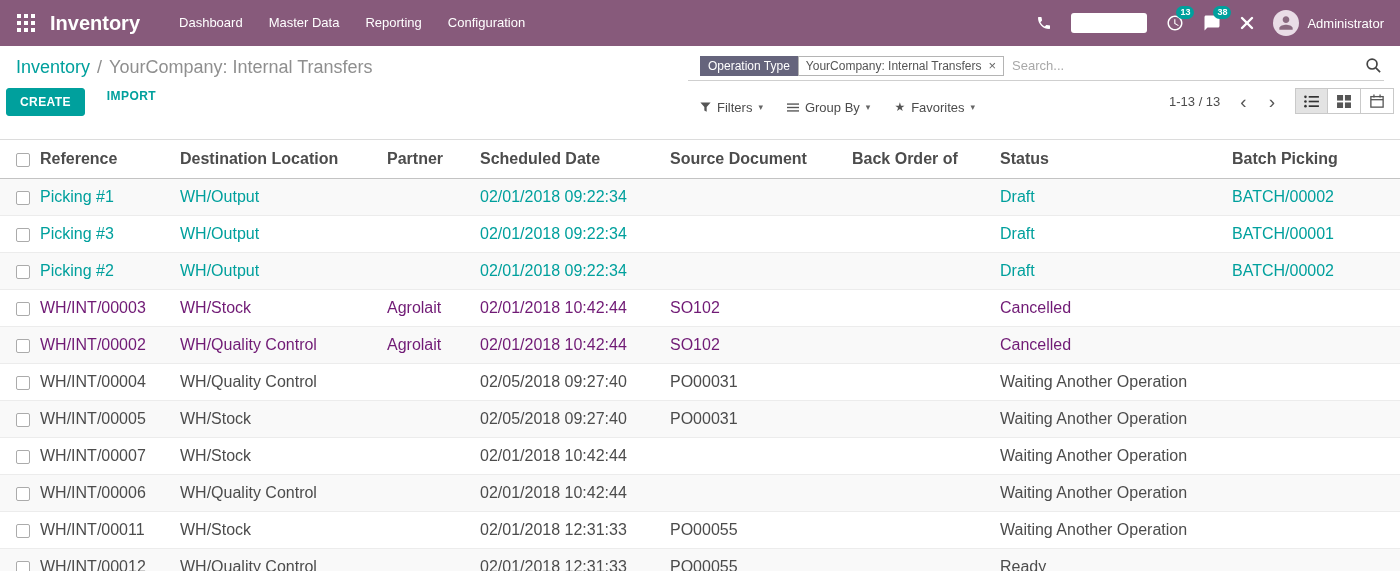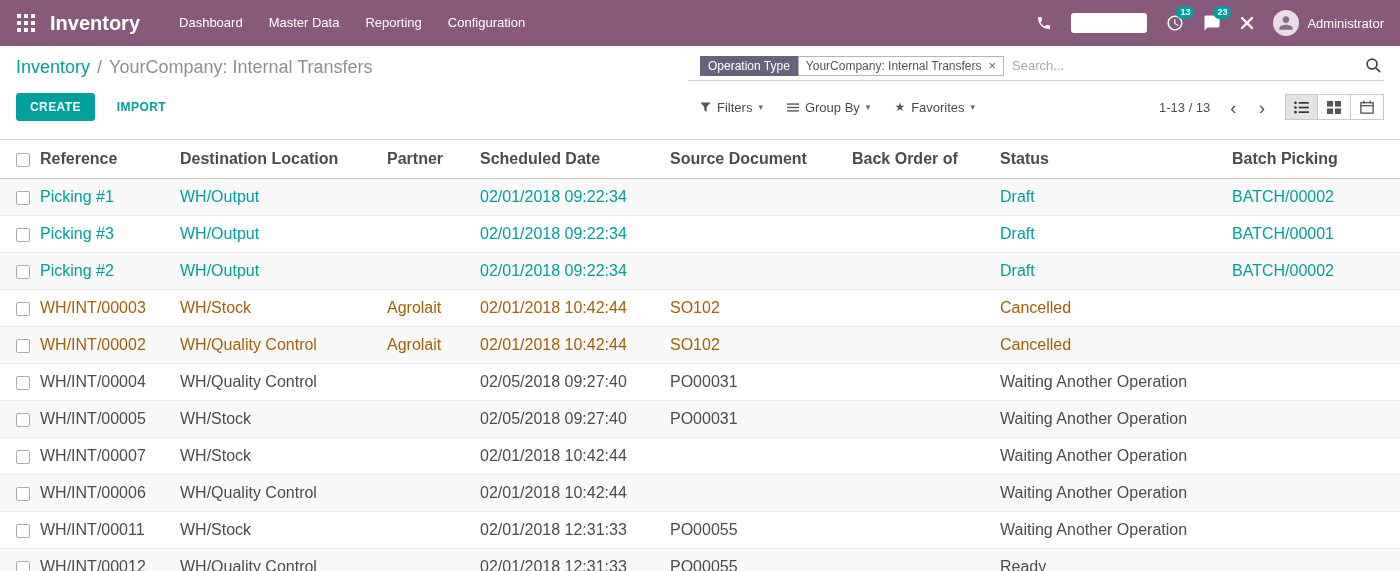--- a/index.html
+++ b/index.html
@@ -41,21 +41,21 @@
   .searchview{display:flex;align-items:center;width:696px;border-bottom:1px solid #cfcfcf;padding:1px 2px 3px 12px;}
   .facet{display:flex;align-items:stretch;font-size:12px;flex:none;}
   .facet-label{background:var(--facet);color:#fff;padding:3px 8px;display:flex;align-items:center;white-space:nowrap;}
   .facet-value{background:#fff;border:1px solid #b4b4b4;color:#555;padding:2px 7px;display:flex;align-items:center;gap:7px;white-space:nowrap;}
   .facet-remove{cursor:pointer;color:#666;font-size:13px;line-height:1;}
   .search-input{border:none;outline:none;flex:1;min-width:40px;font-size:13px;color:#3b82f6;padding:4px 8px;font-family:"Liberation Sans",sans-serif;background:transparent;}
   .search-input::placeholder{color:#a8a8a8;}
   .magnifier{flex:none;cursor:pointer;display:flex;align-items:center;}
 
   
-  .control-row{height:38px;display:flex;align-items:center;padding:0 16px;position:relative;}
+  .control-row{height:38px;display:flex;align-items:flex-start;padding:0 6px;position:relative;}
   .btn-create{background:var(--accent);color:#fff;border:1px solid var(--accent);padding:6px 13px;font-size:12px;font-weight:700;border-radius:3px;letter-spacing:.4px;cursor:pointer;font-family:"Liberation Sans",sans-serif;}
   .btn-import{background:none;border:none;color:var(--accent);font-size:12px;font-weight:700;margin-left:16px;letter-spacing:.4px;cursor:pointer;font-family:"Liberation Sans",sans-serif;}
   .cp-middle{position:absolute;left:700px;top:0;height:38px;display:flex;align-items:center;gap:24px;font-size:13px;color:#4c4c4c;}
   .dd{display:flex;align-items:center;gap:6px;cursor:pointer;white-space:nowrap;}
   .dd .glyph{display:flex;align-items:center;color:#555;}
   .caret{font-size:9px;color:#666;}
   .star{font-size:12px;color:#555;}
   .cp-right{margin-left:auto;display:flex;align-items:center;gap:20px;}
   .pager-text{font-size:13px;color:#4c4c4c;cursor:pointer;}
   .pager-nav{display:flex;gap:22px;}
@@ -71,21 +71,21 @@
     text-align:left;font-weight:700;color:#4c4c4c;padding:10px 8px 10px 0;
     border-top:1px solid #dcdcdc;border-bottom:1px solid #c3c3c3;background:#fff;cursor:pointer;white-space:nowrap;
   }
   .list-table tbody td{padding:9px 8px 9px 0;border-top:1px solid #ececec;white-space:nowrap;overflow:hidden;text-overflow:ellipsis;}
   .list-table tbody tr{cursor:pointer;}
   .list-table tbody tr:nth-child(odd){background:#f9f9f9;}
   .list-table tbody tr:first-child td{border-top:none;}
   .cell-check{padding-left:16px !important;}
   .checkbox{display:inline-block;width:14px;height:14px;border:1px solid #ababab;border-radius:2px;background:#fff;vertical-align:middle;cursor:pointer;}
   .row-link td{color:var(--accent);}
-  .row-muted td{color:#a16207;}
+  .row-muted td{color:#701a75;}
   .row-normal td{color:#4c4c4c;}
 </style>
 </head>
 <body>
 
 <header class="topbar">
   <span class="apps-icon">
     <svg width="18" height="18" viewBox="0 0 18 18">
         <g fill="#ffffff">
       <rect x="0" y="0" width="4" height="4"></rect>
@@ -119,21 +119,21 @@
     <span class="sys-icon">
       <svg width="18" height="18" viewBox="0 0 24 24" fill="#ffffff">
           <path d="M11.99 2C6.47 2 2 6.48 2 12s4.47 10 9.99 10C17.52 22 22 17.52 22 12S17.52 2 11.99 2zM12 20c-4.42 0-8-3.58-8-8s3.58-8 8-8 8 3.58 8 8-3.58 8-8 8zm.5-13H11v6l5.25 3.15.75-1.23-4.5-2.67z"></path>
         </svg>
       <span class="badge">13</span>
     </span>
     <span class="sys-icon">
       <svg width="18" height="18" viewBox="0 0 24 24" fill="#ffffff">
           <path d="M20 2H4c-1.1 0-1.99.9-1.99 2L2 22l4-4h14c1.1 0 2-.9 2-2V4c0-1.1-.9-2-2-2z"></path>
         </svg>
-      <span class="badge">23</span>
+      <span class="badge">38</span>
     </span>
     <span class="sys-icon">
       <svg width="14" height="14" viewBox="0 0 14 14">
           <g stroke="#ffffff" stroke-width="2.4" stroke-linecap="round">
             <line x1="2" y1="2" x2="12" y2="12"></line>
             <line x1="12" y1="2" x2="2" y2="12"></line>
           </g>
         </svg>
     </span>
     <span class="user">

